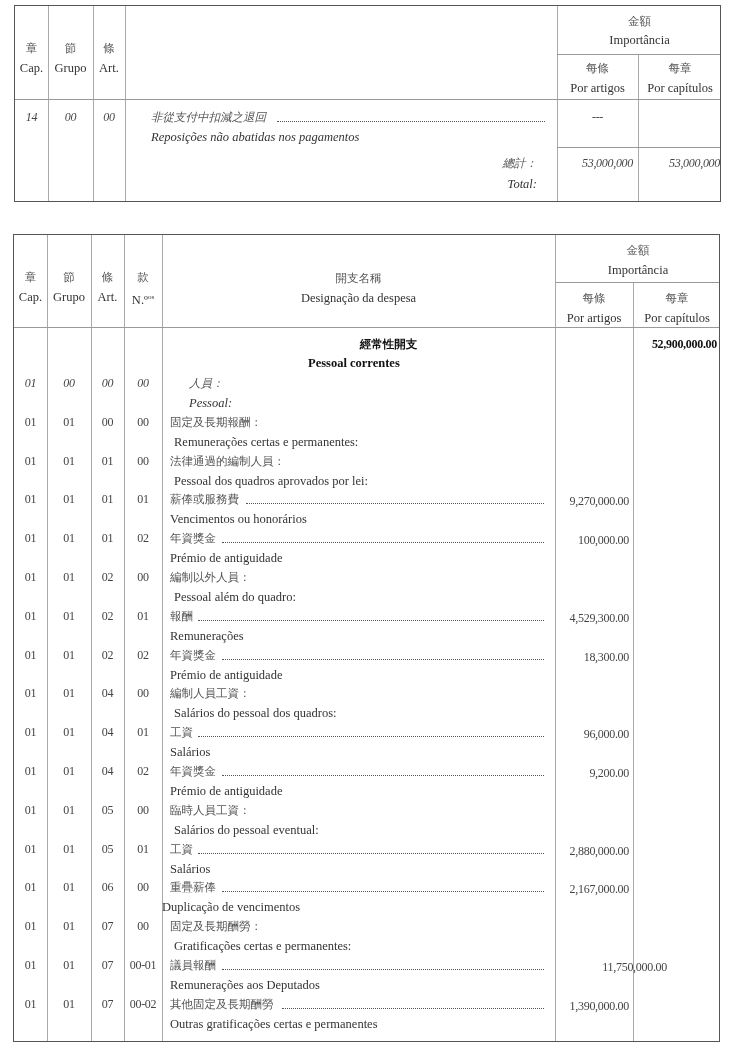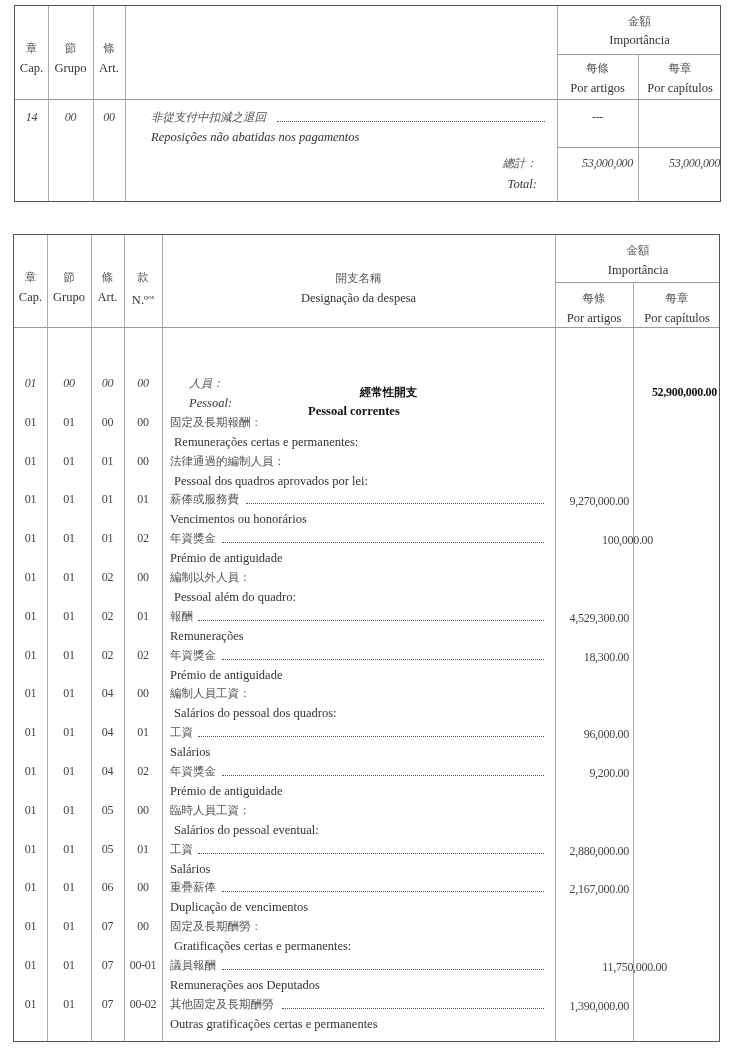--- a/index.html
+++ b/index.html
@@ -5,21 +5,21 @@
   html, body { margin:0; padding:0; background:#ffffff; }
   body { width:745px; height:1062px; position:relative; overflow:hidden;
          font-family:"Liberation Serif", "DejaVu Serif", serif; color:#333; }
   .tbl { position:absolute; border:1.5px solid #555; box-sizing:border-box; }
   .vline { position:absolute; top:0; bottom:0; border-left:1px solid #aaa; }
   .hline { position:absolute; border-top:1px solid #999; }
   .t { position:absolute; white-space:nowrap; font-size:12.5px; line-height:14px; }
   .c { text-align:center; }
   .r { text-align:right; }
   .it { font-style:italic; }
-  .b { font-weight:bold; color:#111;margin-top:48px; }
+  .b { font-weight:bold; color:#111; }
   .cjk { font-family:"DejaVu Sans", sans-serif; font-size:11.5px; color:#555; }
   .dots { position:absolute; height:0; border-bottom:1px dotted #555; }
   .num { color:#444; font-size:12px; letter-spacing:-0.3px; }
 </style>
 </head>
 <body>
 
 <div class="tbl" style="left:14px;top:5px;width:707px;height:197px;">
   <div class="vline" style="left:33px"></div>
   <div class="vline" style="left:78px"></div>
@@ -128,21 +128,21 @@
         <span class="t r num" style="left: 541px; width: 74px; top: 259px;">9,270,000.00</span>
       </div>
       <div>
         <span class="t c num" style="left: 0px; width: 33px; top: 296px;">01</span>
         <span class="t c num" style="left: 33px; width: 44px; top: 296px;">01</span>
         <span class="t c num" style="left: 77px; width: 33px; top: 296px;">01</span>
         <span class="t c num" style="left: 110px; width: 38px; top: 296px;">02</span>
         <span class="t cjk" style="left: 156px; top: 296px;">年資獎金</span>
         <span class="t" style="left: 156px; top: 316px;">Prémio de antiguidade</span>
         <div class="dots" style="left: 208px; width: 322px; top: 307px;"></div>
-        <span class="t r num" style="left: 541px; width: 74px; top: 298px; margin-left: 24px;">100,000.00</span>
+        <span class="t r num" style="left: 541px; width: 74px; top: 298px;">100,000.00</span>
       </div>
       <div>
         <span class="t c num" style="left: 0px; width: 33px; top: 335px;">01</span>
         <span class="t c num" style="left: 33px; width: 44px; top: 335px;">01</span>
         <span class="t c num" style="left: 77px; width: 33px; top: 335px;">02</span>
         <span class="t c num" style="left: 110px; width: 38px; top: 335px;">00</span>
         <span class="t cjk" style="left: 156px; top: 335px;">編制以外人員：</span>
         <span class="t" style="left: 160px; top: 355px;">Pessoal além do quadro:</span>
       </div>
       <div>
@@ -210,21 +210,21 @@
         <span class="t" style="left: 156px; top: 627px;">Salários</span>
         <div class="dots" style="left: 184px; width: 346px; top: 618px;"></div>
         <span class="t r num" style="left: 541px; width: 74px; top: 609px;">2,880,000.00</span>
       </div>
       <div>
         <span class="t c num" style="left: 0px; width: 33px; top: 645px;">01</span>
         <span class="t c num" style="left: 33px; width: 44px; top: 645px;">01</span>
         <span class="t c num" style="left: 77px; width: 33px; top: 645px;">06</span>
         <span class="t c num" style="left: 110px; width: 38px; top: 645px;">00</span>
         <span class="t cjk" style="left: 156px; top: 645px;">重疊薪俸</span>
-        <span class="t" style="left: 156px; top: 665px;">Duplicação de vencimentos</span>
+        <span class="t" style="left: 148px; top: 665px;">Duplicação de vencimentos</span>
         <div class="dots" style="left: 208px; width: 322px; top: 656px;"></div>
         <span class="t r num" style="left: 541px; width: 74px; top: 647px;">2,167,000.00</span>
       </div>
       <div>
         <span class="t c num" style="left: 0px; width: 33px; top: 684px;">01</span>
         <span class="t c num" style="left: 33px; width: 44px; top: 684px;">01</span>
         <span class="t c num" style="left: 77px; width: 33px; top: 684px;">07</span>
         <span class="t c num" style="left: 110px; width: 38px; top: 684px;">00</span>
         <span class="t cjk" style="left: 156px; top: 684px;">固定及長期酬勞：</span>
         <span class="t" style="left: 160px; top: 704px;">Gratificações certas e permanentes:</span>

